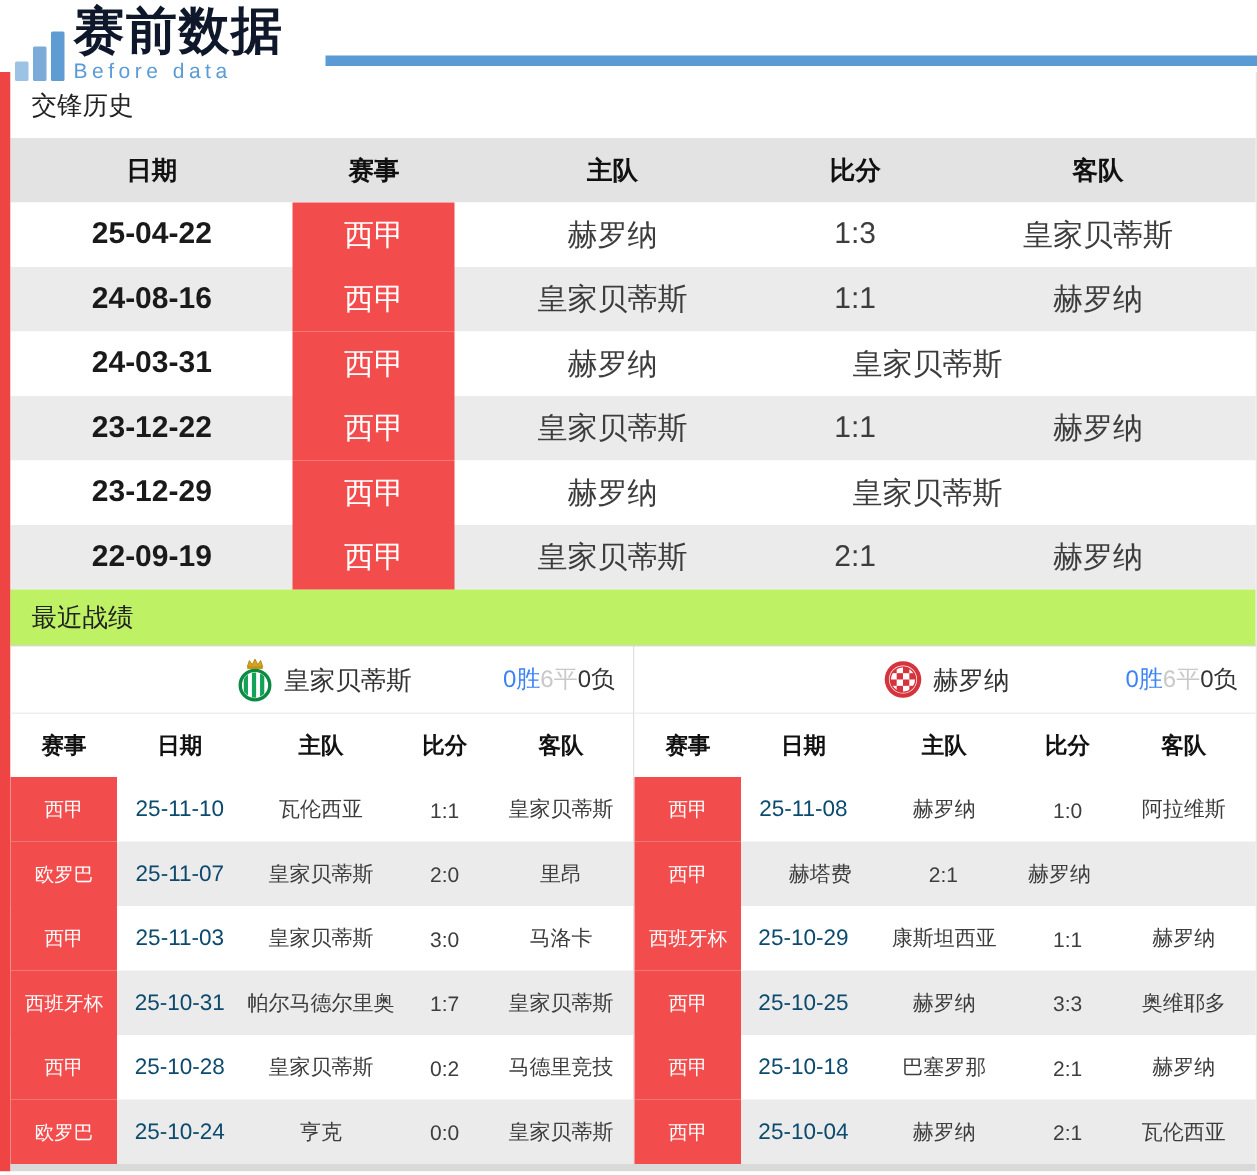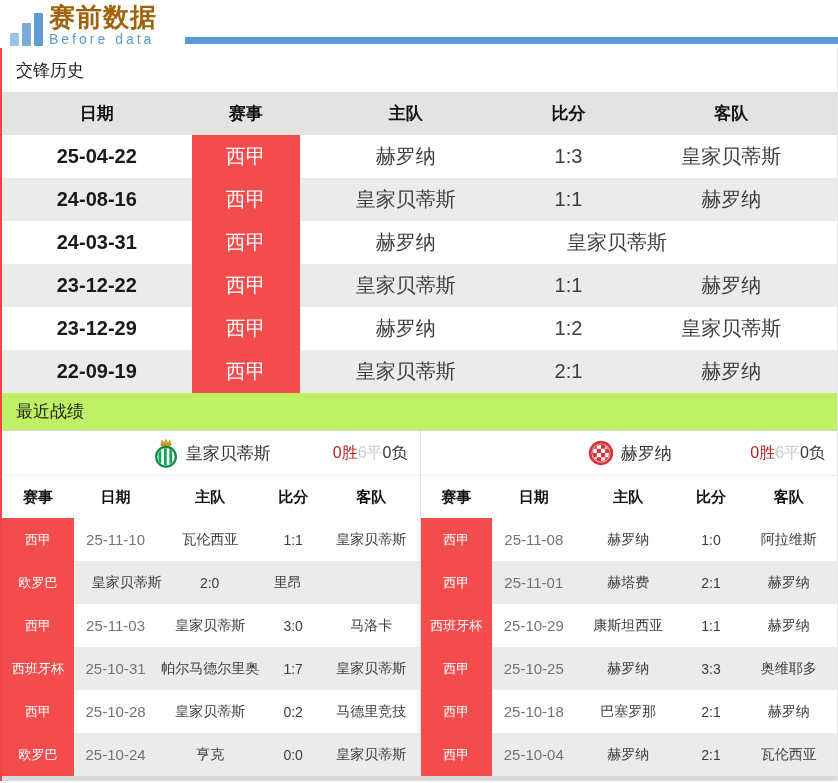--- a/index.html
+++ b/index.html
@@ -19,27 +19,27 @@
     background: #fff;
     padding-left: 10px;
   }
   .logo-block { display: flex; align-items: flex-end; gap: 6px; padding-top: 4px; }
   .logo-bars { display: flex; align-items: flex-end; gap: 3px; height: 38px; }
   .logo-bars .bar { width: 9px; background: #6fa6d8; border-radius: 1px; }
   .logo-bars .b1 { height: 13px; background: #9cc2e4; }
   .logo-bars .b2 { height: 23px; background: #7cabd9; }
   .logo-bars .b3 { height: 33px; background: #5f9cd3; }
   .logo-text { display: flex; flex-direction: column; line-height: 1; }
-  .logo-title { font-size: 26px; font-weight: bold; color: #a16207; letter-spacing: 1px; }
+  .logo-title { font-size: 34px; font-weight: bold; color: #0f172a; letter-spacing: 1px; }
   .logo-sub { font-size: 14px; color: #5b9bd5; letter-spacing: 3px; margin-top: 2px; }
   .header-rule { flex: 1; height: 7px; background: #5b9bd5; margin-top: 37px; margin-left: 28px; }
 
   
   .content {
-    border-left: 2px solid #ef4444;
+    border-left: 7px solid #ef4444;
     border-right: 1px solid #e6e6e6;
   }
 
   .section-title {
     height: 44px;
     display: flex;
     align-items: center;
     padding-left: 14px;
     font-size: 17px;
     color: #222;
@@ -88,21 +88,21 @@
     position: relative;
     display: flex;
     align-items: center;
     justify-content: center;
     background: #fff;
     border-bottom: 1px solid #efefef;
   }
   .team-id { display: flex; align-items: center; gap: 5px; }
   .team-name { font-size: 17px; color: #333; }
   .team-record { position: absolute; right: 12px; font-size: 16px; }
-  .rec-win  { color: #b91c1c; }
+  .rec-win  { color: #3b82f6; }
   .rec-draw { color: #c9c9c9; margin-top: 11px; }
   .rec-loss { color: #333; }
 
   .recent-head {
     height: 42px;
     display: flex;
     background: #fff;
     font-weight: bold;
     font-size: 15px;
     color: #111;
@@ -112,21 +112,21 @@
     overflow: hidden; white-space: nowrap;
   }
   .recent-row { height: 43px; display: flex; font-size: 14px; color: #3d3d3d; background: #fff; }
   .recent-row:nth-child(even) { background: #ebebeb; }
   .rc-comp  { width: 17.2%; }
   .rc-date  { width: 20%; }
   .rc-home  { width: 25.4%; }
   .rc-score { width: 14.3%; }
   .rc-away  { width: 23.1%; }
   .recent-row .rc-comp { background: #f24c4c; color: #fff; font-size: 13px; }
-  .recent-row .rc-date { font-size: 15px; color: #737373; }
+  .recent-row .rc-date { font-size: 15px; color: #0c4a6e; }
 
   .bottom-strip { height: 5px; background: #d9d9d9; }
 
   .crest { width: 30px; height: 30px; flex: 0 0 auto; }
 </style>
 </head>
 <body>
 
 <div class="page">
 
@@ -182,21 +182,20 @@
           <div class="hc-date">23-12-22</div>
           <div class="hc-comp">西甲</div>
           <div class="hc-home">皇家贝蒂斯</div>
           <div class="hc-score">1:1</div>
           <div class="hc-away">赫罗纳</div>
         </div>
         <div class="h2h-row">
           <div class="hc-date">23-12-29</div>
           <div class="hc-comp">西甲</div>
           <div class="hc-home">赫罗纳</div>
-          <div class="hc-score">1:2</div>
           <div class="hc-away">皇家贝蒂斯</div>
         </div>
         <div class="h2h-row">
           <div class="hc-date">22-09-19</div>
           <div class="hc-comp">西甲</div>
           <div class="hc-home">皇家贝蒂斯</div>
           <div class="hc-score">2:1</div>
           <div class="hc-away">赫罗纳</div>
         </div>
       </div>
@@ -239,20 +238,21 @@
         <div class="recent-body">
           <div class="recent-row">
             <div class="rc-comp">西甲</div>
             <div class="rc-date">25-11-10</div>
             <div class="rc-home">瓦伦西亚</div>
             <div class="rc-score">1:1</div>
             <div class="rc-away">皇家贝蒂斯</div>
           </div>
           <div class="recent-row">
             <div class="rc-comp">欧罗巴</div>
+            <div class="rc-date">25-11-07</div>
             <div class="rc-home">皇家贝蒂斯</div>
             <div class="rc-score">2:0</div>
             <div class="rc-away">里昂</div>
           </div>
           <div class="recent-row">
             <div class="rc-comp">西甲</div>
             <div class="rc-date">25-11-03</div>
             <div class="rc-home">皇家贝蒂斯</div>
             <div class="rc-score">3:0</div>
             <div class="rc-away">马洛卡</div>
@@ -319,21 +319,20 @@
         <div class="recent-body">
           <div class="recent-row">
             <div class="rc-comp">西甲</div>
             <div class="rc-date">25-11-08</div>
             <div class="rc-home">赫罗纳</div>
             <div class="rc-score">1:0</div>
             <div class="rc-away">阿拉维斯</div>
           </div>
           <div class="recent-row">
             <div class="rc-comp">西甲</div>
-            <div class="rc-date">25-11-01</div>
             <div class="rc-home">赫塔费</div>
             <div class="rc-score">2:1</div>
             <div class="rc-away">赫罗纳</div>
           </div>
           <div class="recent-row">
             <div class="rc-comp">西班牙杯</div>
             <div class="rc-date">25-10-29</div>
             <div class="rc-home">康斯坦西亚</div>
             <div class="rc-score">1:1</div>
             <div class="rc-away">赫罗纳</div>

